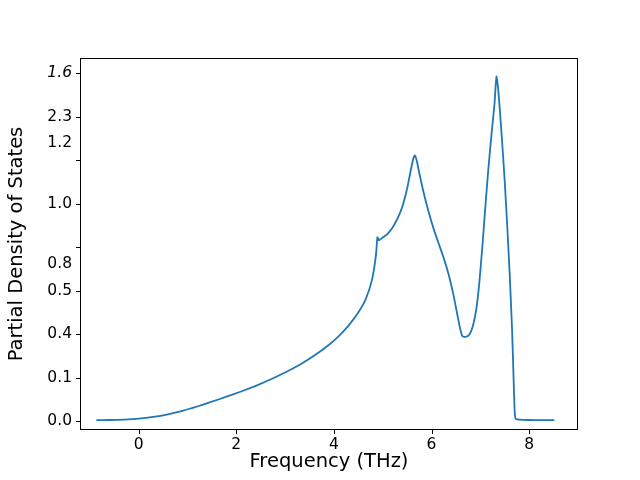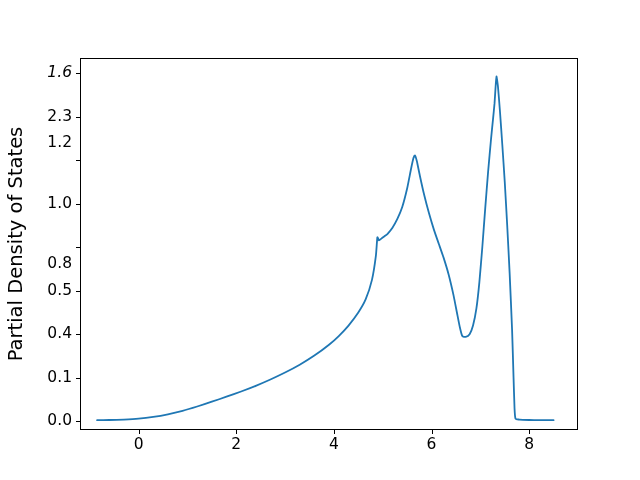--- a/index.html
+++ b/index.html
@@ -149,14 +149,15 @@
       <div class="tick-mark-x" style="left: 529.176px;"></div>
     </div>
   <div id="xtick-labels">
       <div class="tick-label-x" style="left: 118.588px; top: 437px;">0</div>
       <div class="tick-label-x" style="left: 216.235px; top: 437px;">2</div>
       <div class="tick-label-x" style="left: 313.882px; top: 437px;">4</div>
       <div class="tick-label-x" style="left: 411.529px; top: 437px;">6</div>
       <div class="tick-label-x" style="left: 509.176px; top: 437px;">8</div>
     </div>
 
+  <div id="xlabel">Frequency (THz)</div>
 
 </div>
 
 </body></html>

